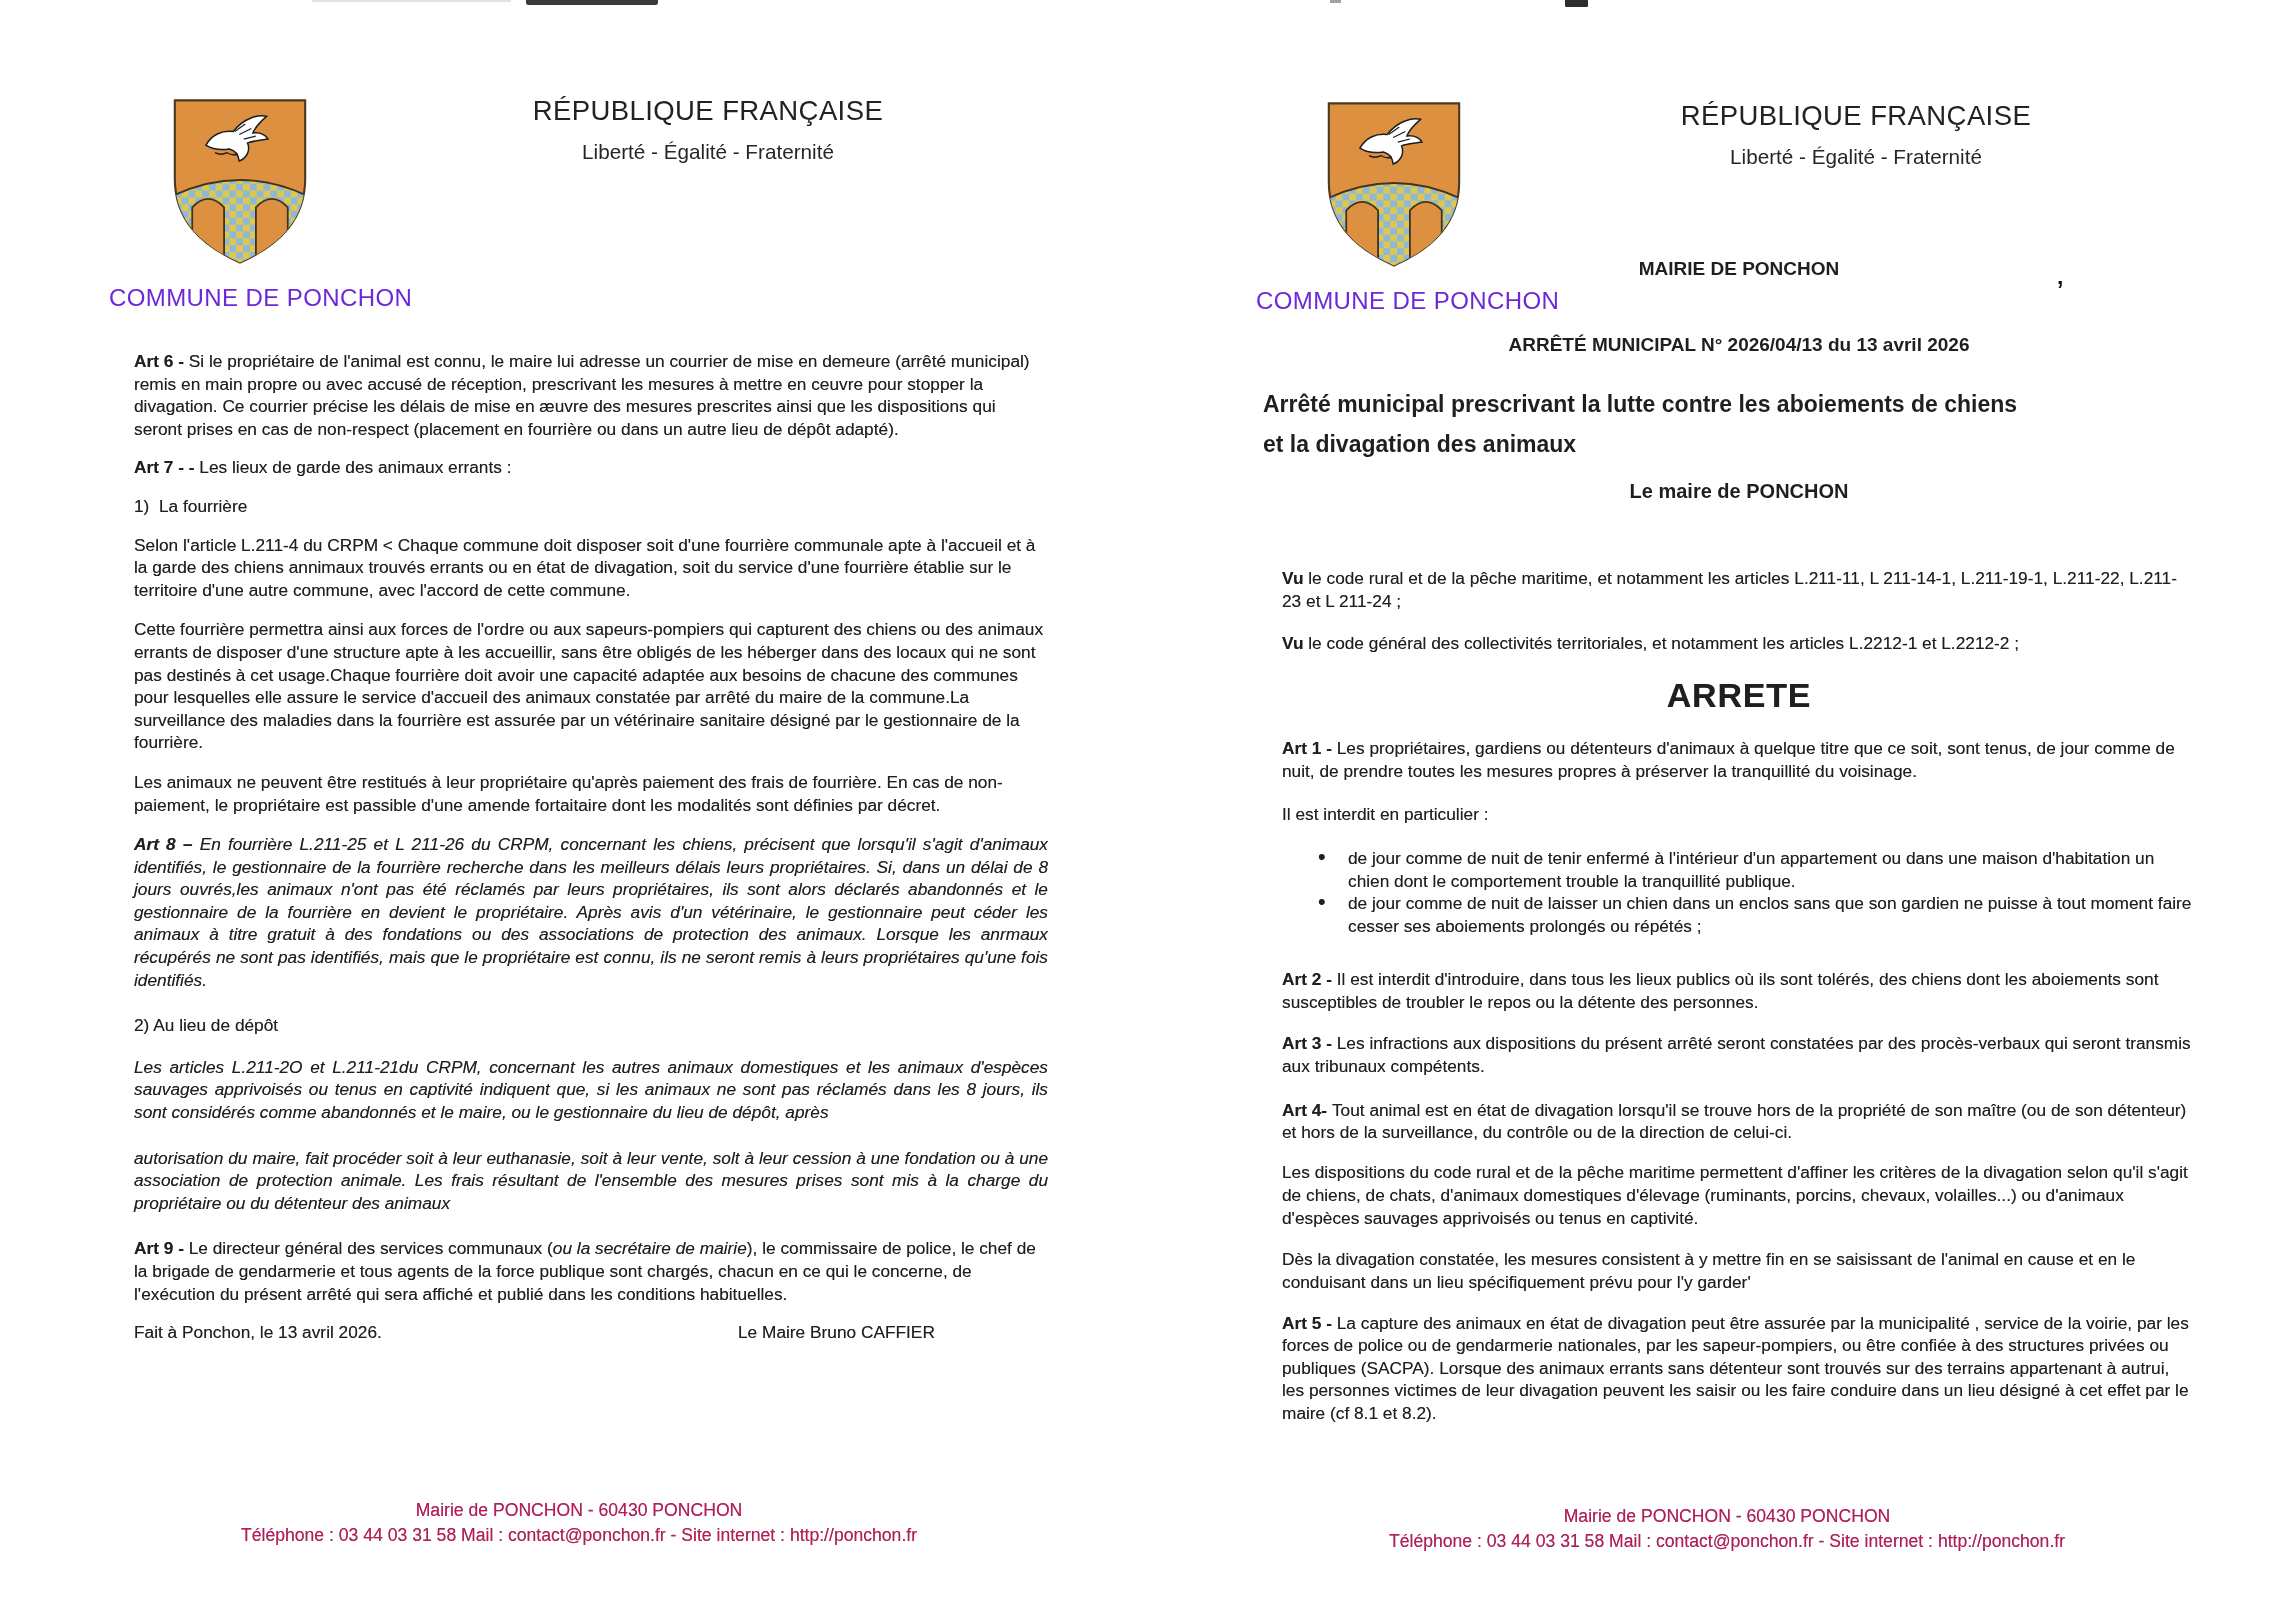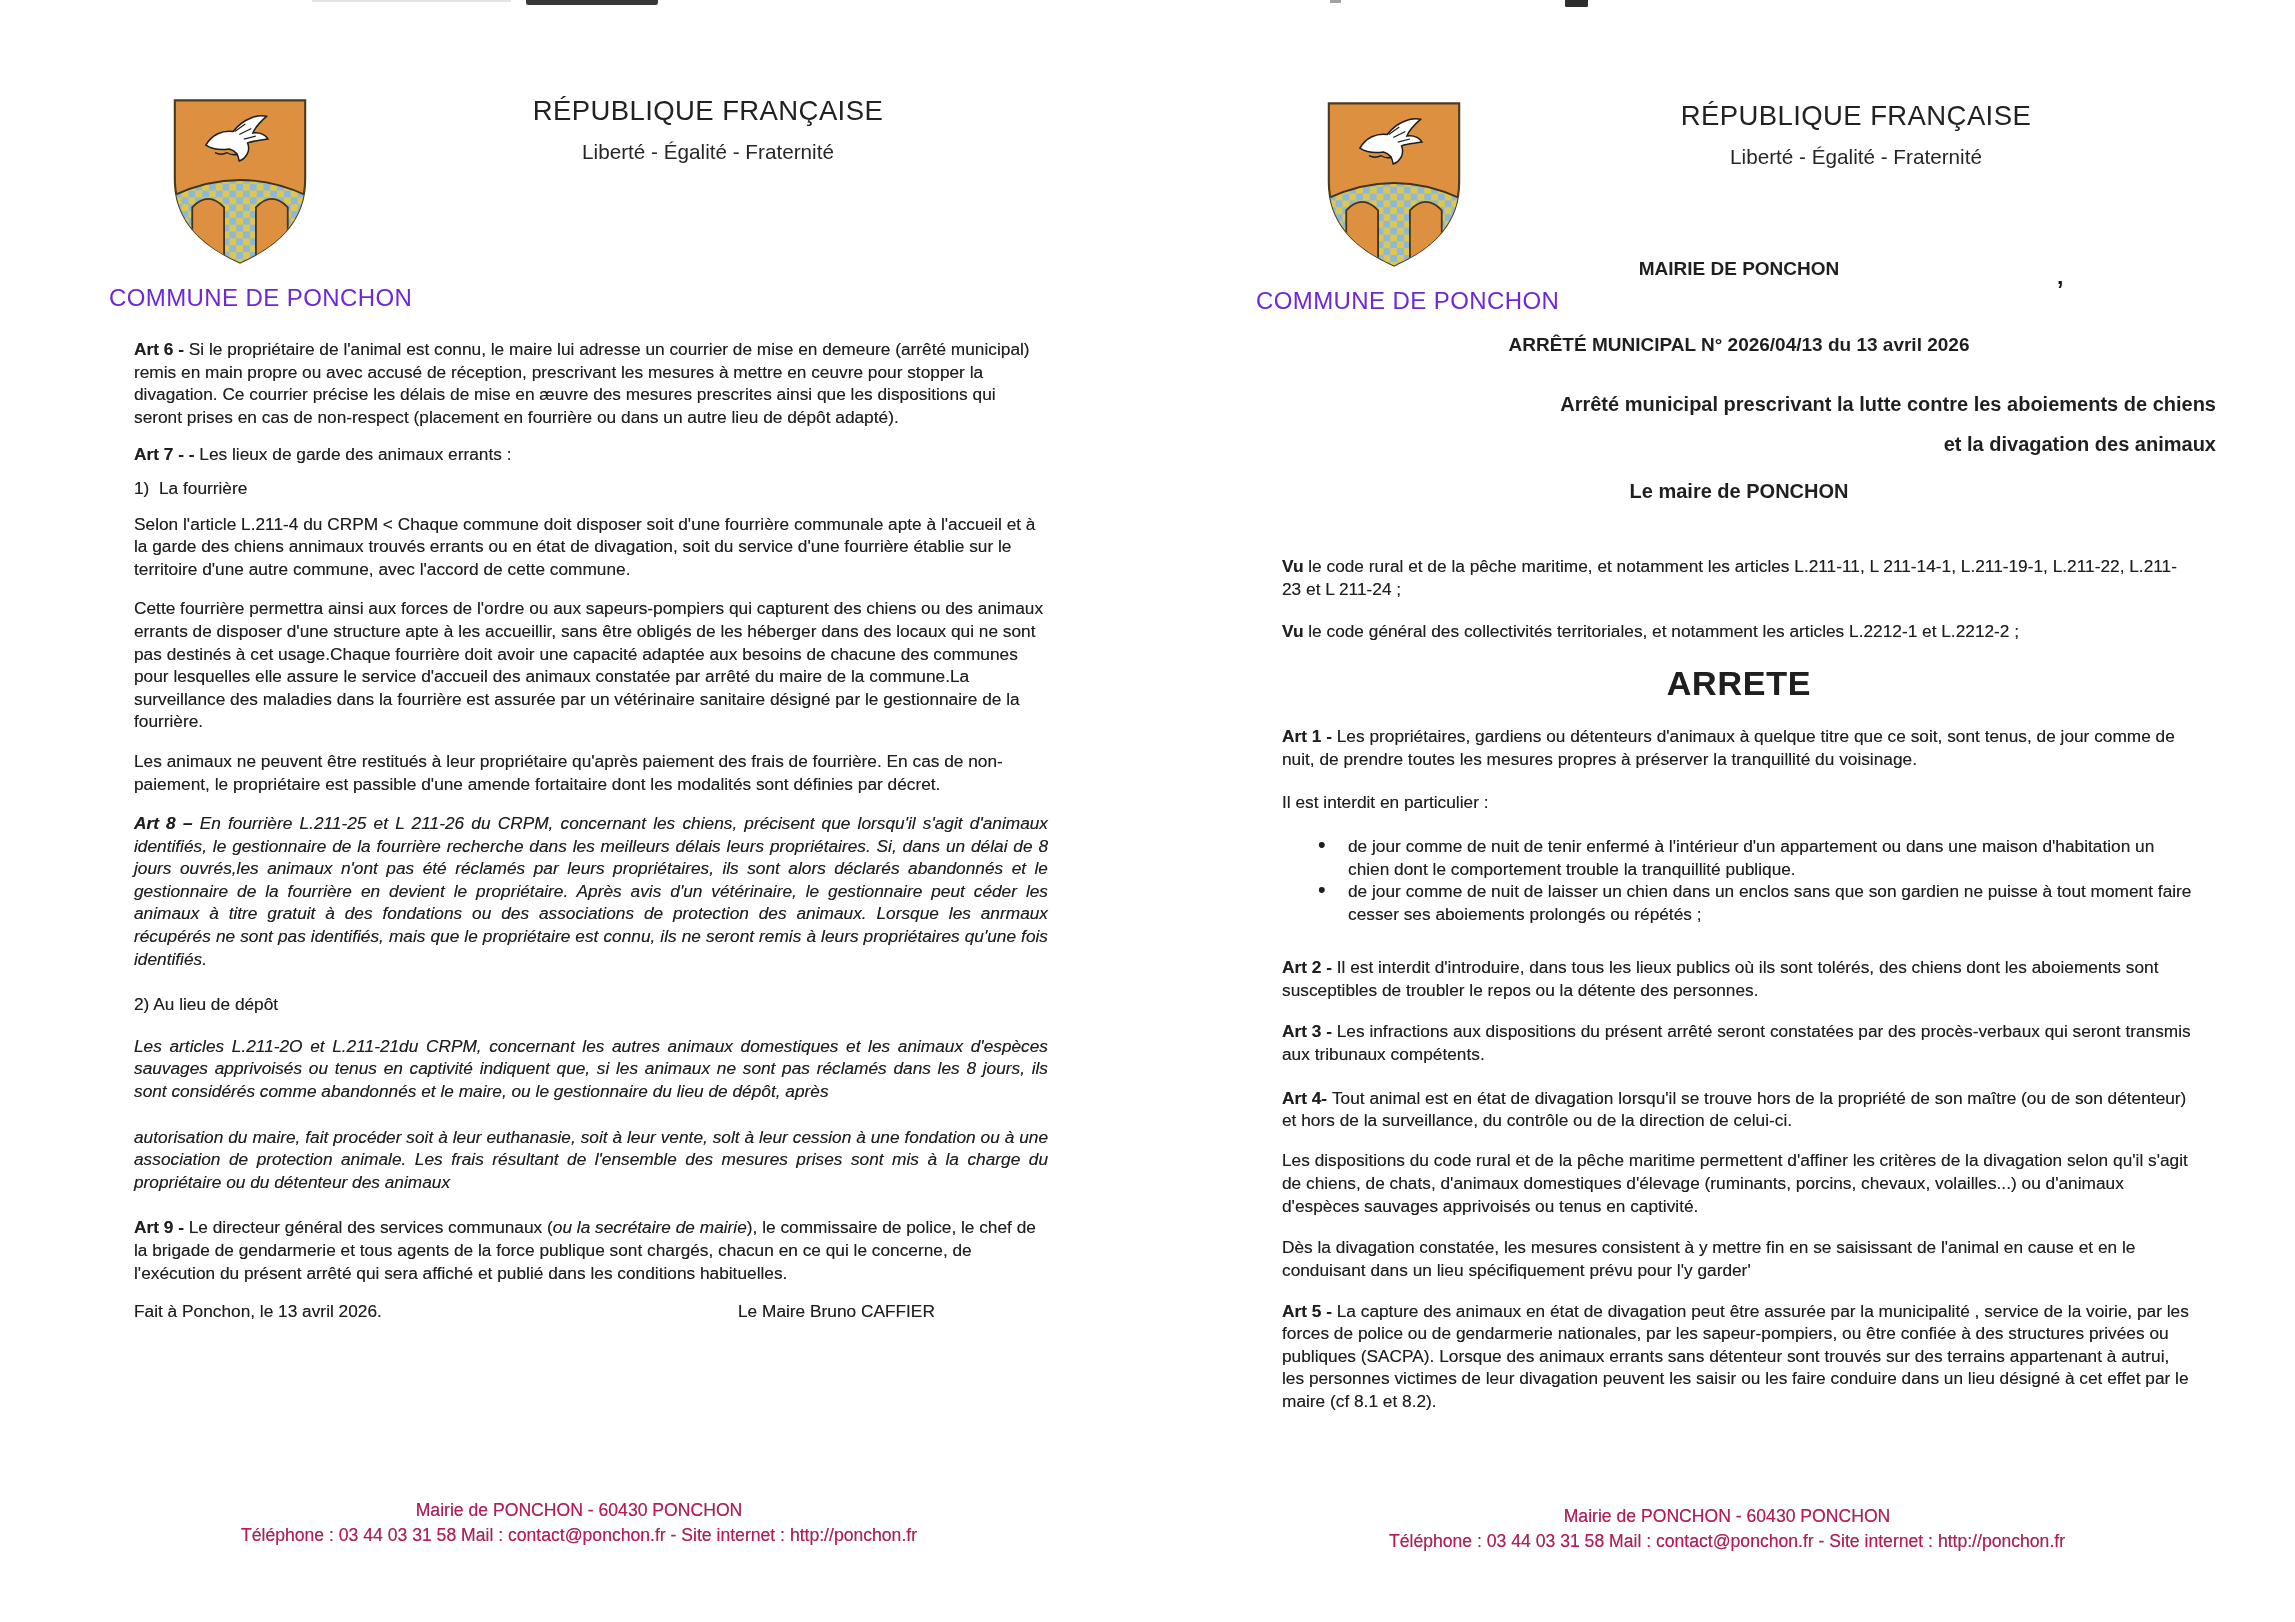--- a/index.html
+++ b/index.html
@@ -33,29 +33,29 @@
   #page-right .rep { top:88px; }
   .rep-title { font-size:27.5px; letter-spacing:0.4px; color:#222; }
   .rep-motto { font-size:20.7px; margin-top:13px; color:#262626; }
 
   .commune { position:absolute; font-size:24px; letter-spacing:0.4px; color:#6d28d9; }
   #page-left  .commune { left:109px; top:272px; }
   #page-right .commune { left:108px; top:275px; }
 
   .mairie      { position:absolute; left:134px; top:246px; width:914px; text-align:center; font-size:19px; font-weight:bold; }
   .arrete-line { position:absolute; left:134px; top:322px; width:914px; text-align:center; font-size:19px; font-weight:bold; }
-  .doc-title   { position:absolute; left:115px; top:372px; width:953px; text-align:right; font-size:20px; font-weight:bold; line-height:40px; }
+  .doc-title   { position:absolute; left:115px; top:372px; width:953px; text-align:left; font-size:23px; font-weight:bold; line-height:40px; }
   .lemaire     { position:absolute; left:134px; top:468px; width:914px; text-align:center; font-size:20px; font-weight:bold; }
 
   .content { position:absolute; left:134px; width:914px; font-size:17.3px; line-height:22.6px;
              text-shadow:0 0 0.5px rgba(25,25,25,.55); }
   #page-left  .content { top:322px; }
   #page-right .content { top:539px; }
 
-  p.para { margin:4px 0 16px 0; }
+  p.para { margin:16px 0 16px 0; }
   .lead { font-weight:bold; }
   .justify { text-align:justify;font-style:italic; }
   .mb15{margin-bottom:11.5px!important}.mb17{margin-bottom:13px!important}
   .mb19{margin-bottom:14.5px!important}.mb22{margin-bottom:17px!important}
   .mb23{margin-bottom:17.6px!important}.mb24{margin-bottom:18.4px!important}
   .mb25{margin-bottom:19px!important}.mb26{margin-bottom:20px!important}
   .mb27{margin-bottom:20.7px!important}.mb28{margin-bottom:21.4px!important}
   .mb30{margin-bottom:23px!important}
 
   .arrete-head { font-size:34px; font-weight:bold; text-align:center; letter-spacing:0.8px;

